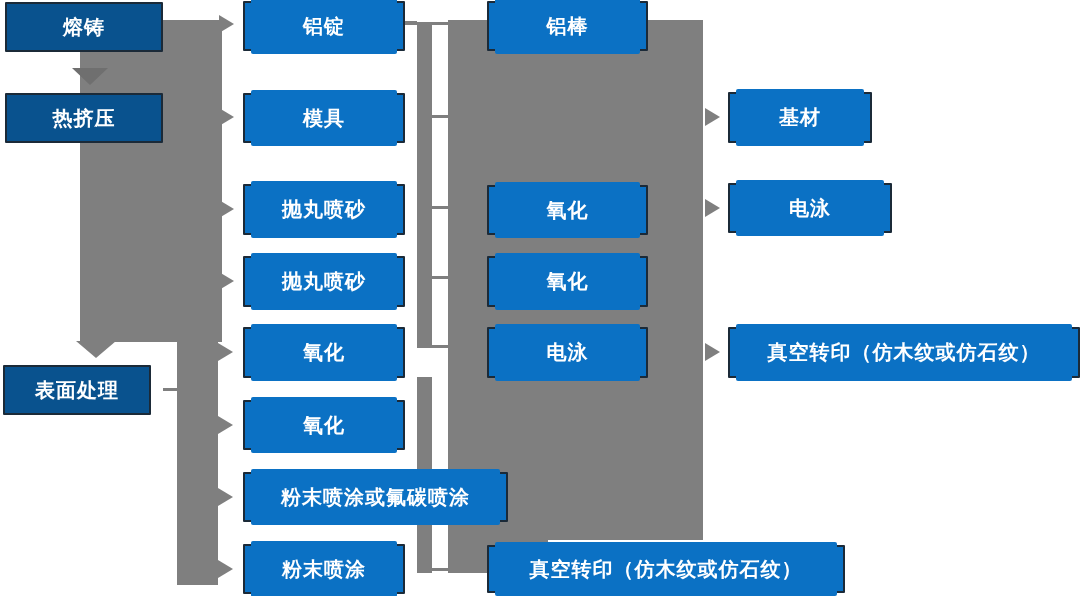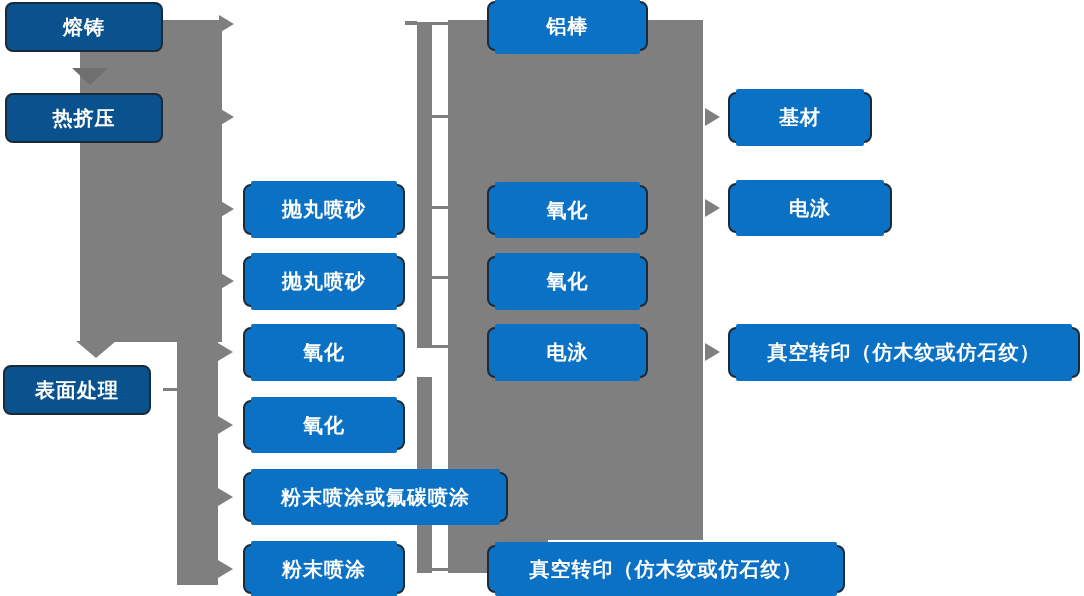--- a/index.html
+++ b/index.html
@@ -22,21 +22,21 @@
   .ar-right{position:absolute;width:0;height:0;z-index:1;
     border-top:9px solid transparent;border-bottom:9px solid transparent;
     border-left:15px solid var(--gray);}
   .ar-down{position:absolute;width:0;height:0;z-index:1;
     border-left:20px solid transparent;border-right:20px solid transparent;
     border-top:17px solid var(--gray);}
   .ar-down.dk{border-left-width:18px;border-right-width:18px;border-top-color:var(--gray-dark);}
   
   .node{
     position:absolute;z-index:2;display:flex;align-items:center;justify-content:center;
-    box-sizing:border-box;border:2px solid var(--border);border-radius:8px;
+    box-sizing:border-box;border:2px solid var(--border);border-radius:1px;
     color:var(--text);font-size:20px;font-weight:bold;letter-spacing:1px;
     background:var(--fill);
   }
   .node::before{ 
     content:"";position:absolute;left:6px;right:6px;top:-5px;bottom:-5px;
     background:var(--fill);border-radius:2px;z-index:-1;
   }
   .node.stage{--fill:var(--stage-fill);}
   .node.stage::before{display:none;}
   .node.proc{--fill:var(--proc-fill);}
@@ -82,20 +82,26 @@
   <div class="node stage" style="left:5px;top:2px;width:158px;height:50px;">
     <span>熔铸</span>
   </div>
   <div class="node stage" style="left:5px;top:93px;width:158px;height:50px;">
     <span>热挤压</span>
   </div>
   <div class="node stage" style="left:3px;top:365px;width:148px;height:50px;">
     <span>表面处理</span>
   </div>
 
+  <div class="node proc" style="left:243px;top:1px;width:162px;height:50px;">
+    <span>铝锭</span>
+  </div>
+  <div class="node proc" style="left:243px;top:93px;width:162px;height:50px;">
+    <span>模具</span>
+  </div>
   <div class="node proc" style="left:243px;top:184px;width:162px;height:51px;">
     <span>抛丸喷砂</span>
   </div>
   <div class="node proc" style="left:243px;top:256px;width:162px;height:51px;">
     <span>抛丸喷砂</span>
   </div>
   <div class="node proc" style="left:243px;top:327px;width:162px;height:51px;">
     <span>氧化</span>
   </div>
   <div class="node proc" style="left:243px;top:400px;width:162px;height:50px;">

